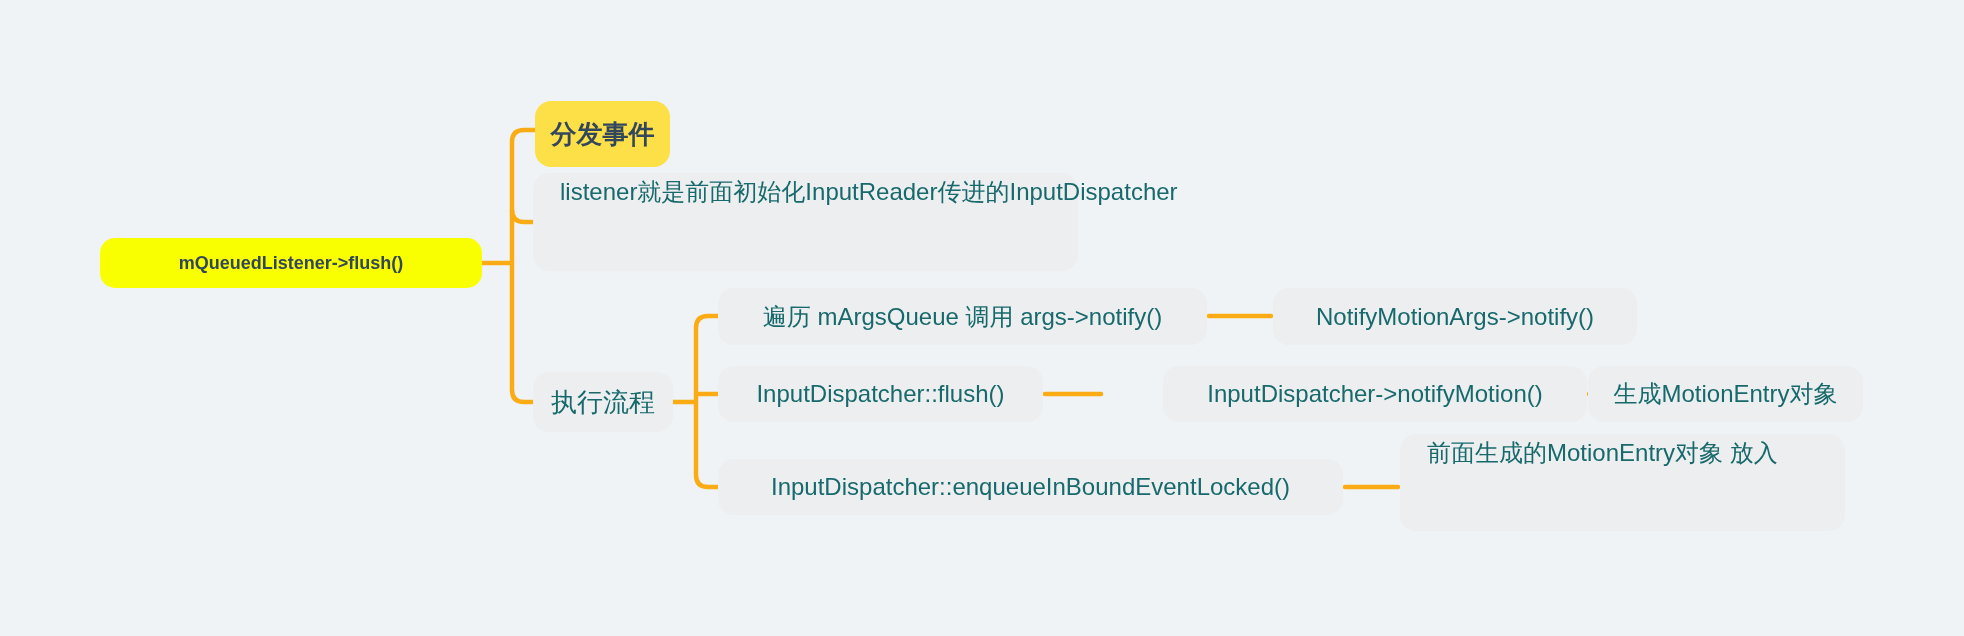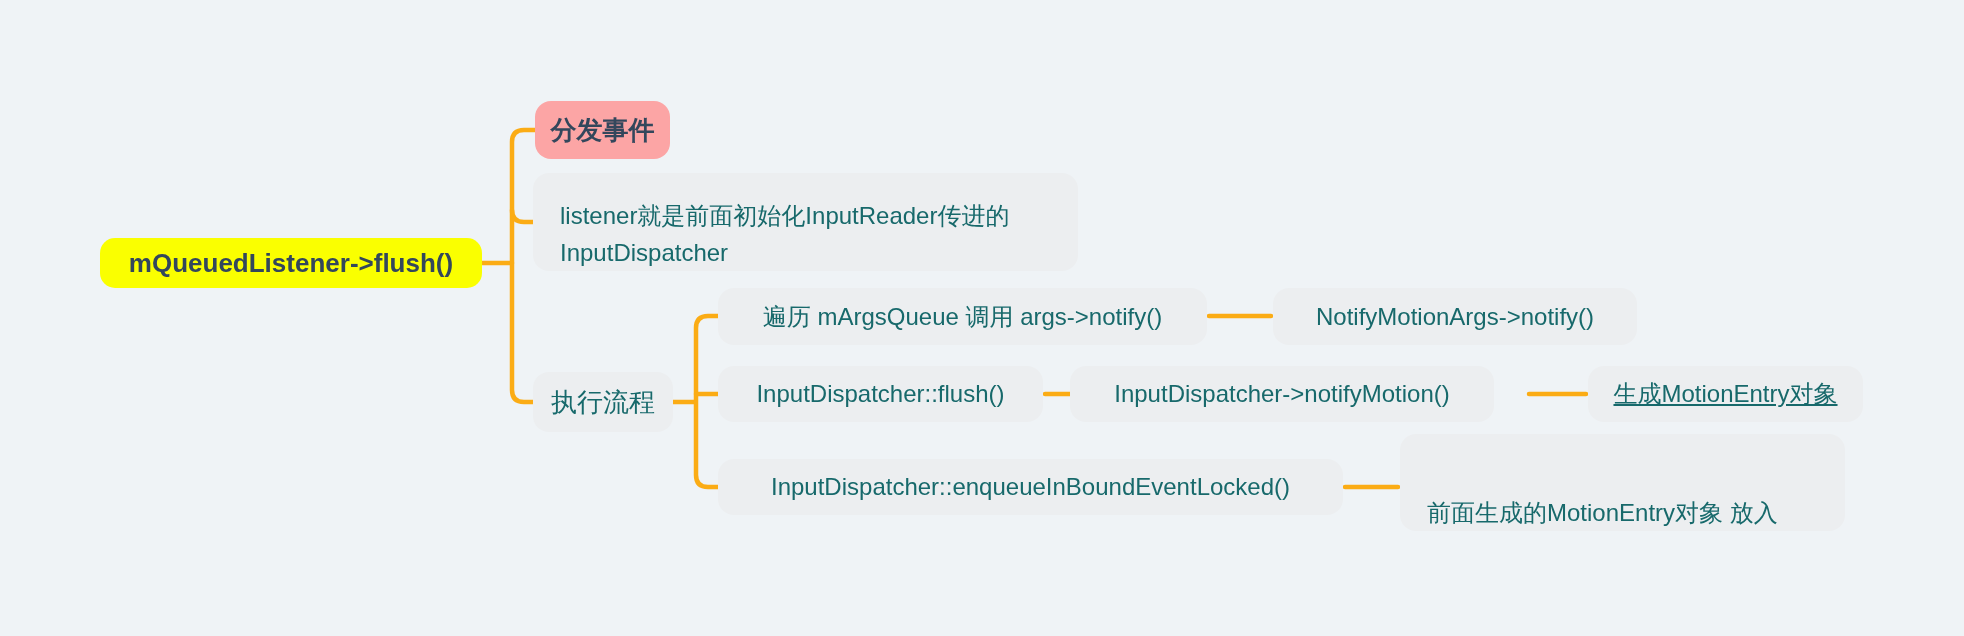--- a/index.html
+++ b/index.html
@@ -32,45 +32,45 @@
     align-items: center;
     justify-content: center;
     border-radius: 16px;
     background: #ECEEF0;
     color: #17696B;
     font-size: 24px;
     white-space: nowrap;
     box-sizing: border-box;
   }
   .node.multiline {
-    flex-direction: column;
+    flex-direction: row;
     align-items: flex-start;
-    justify-content: flex-end;
+    justify-content: flex-start;
     padding-left: 27px;
     line-height: 37px;
     font-size: 24px;
   }
   .node.cjk { font-size: 26px; }
 
   #n-root {
     left: 100px; top: 238px; width: 382px; height: 50px;
     background: #FAFF00; color: #33475C;
-    font-weight: 700; font-size: 26px; border-radius: 15px;
+    font-weight: 700; font-size: 18px; border-radius: 15px;
   }
   #n-dispatch {
-    left: 535px; top: 101px; width: 135px; height: 58px;
-    background: #fca5a5; color: #33475C; font-weight: 600;
+    left: 535px; top: 101px; width: 135px; height: 66px;
+    background: #fde047; color: #33475C; font-weight: 600;
   }
   #n-listener  { left: 533px;  top: 173px; width: 545px; height: 98px; }
   #n-exec      { left: 533px;  top: 372px; width: 140px; height: 60px; text-align: right; }
   #n-traverse  { left: 718px;  top: 288px; width: 489px; height: 57px; }
   #n-nma       { left: 1273px; top: 288px; width: 364px; height: 57px; text-align: right; }
   #n-notify    { left: 718px;  top: 366px; width: 325px; height: 56px; }
-  #n-notifymotion { left: 1070px; top: 366px; width: 424px; height: 56px; }
-  #n-create    { left: 1588px; top: 366px; width: 275px; height: 56px; text-decoration: underline; }
+  #n-notifymotion { left: 1163px; top: 366px; width: 424px; height: 56px; }
+  #n-create    { left: 1588px; top: 366px; width: 275px; height: 56px; }
   #n-enqueue   { left: 718px;  top: 459px; width: 625px; height: 56px; }
   #n-queue     { left: 1400px; top: 434px; width: 445px; height: 97px; }
 </style>
 </head>
 <body>
 
 <div class="canvas">
 
   <svg class="edges" viewBox="0 0 1964 636" xmlns="http://www.w3.org/2000/svg">
     <path d="M 482 263 L 512 263"></path>

